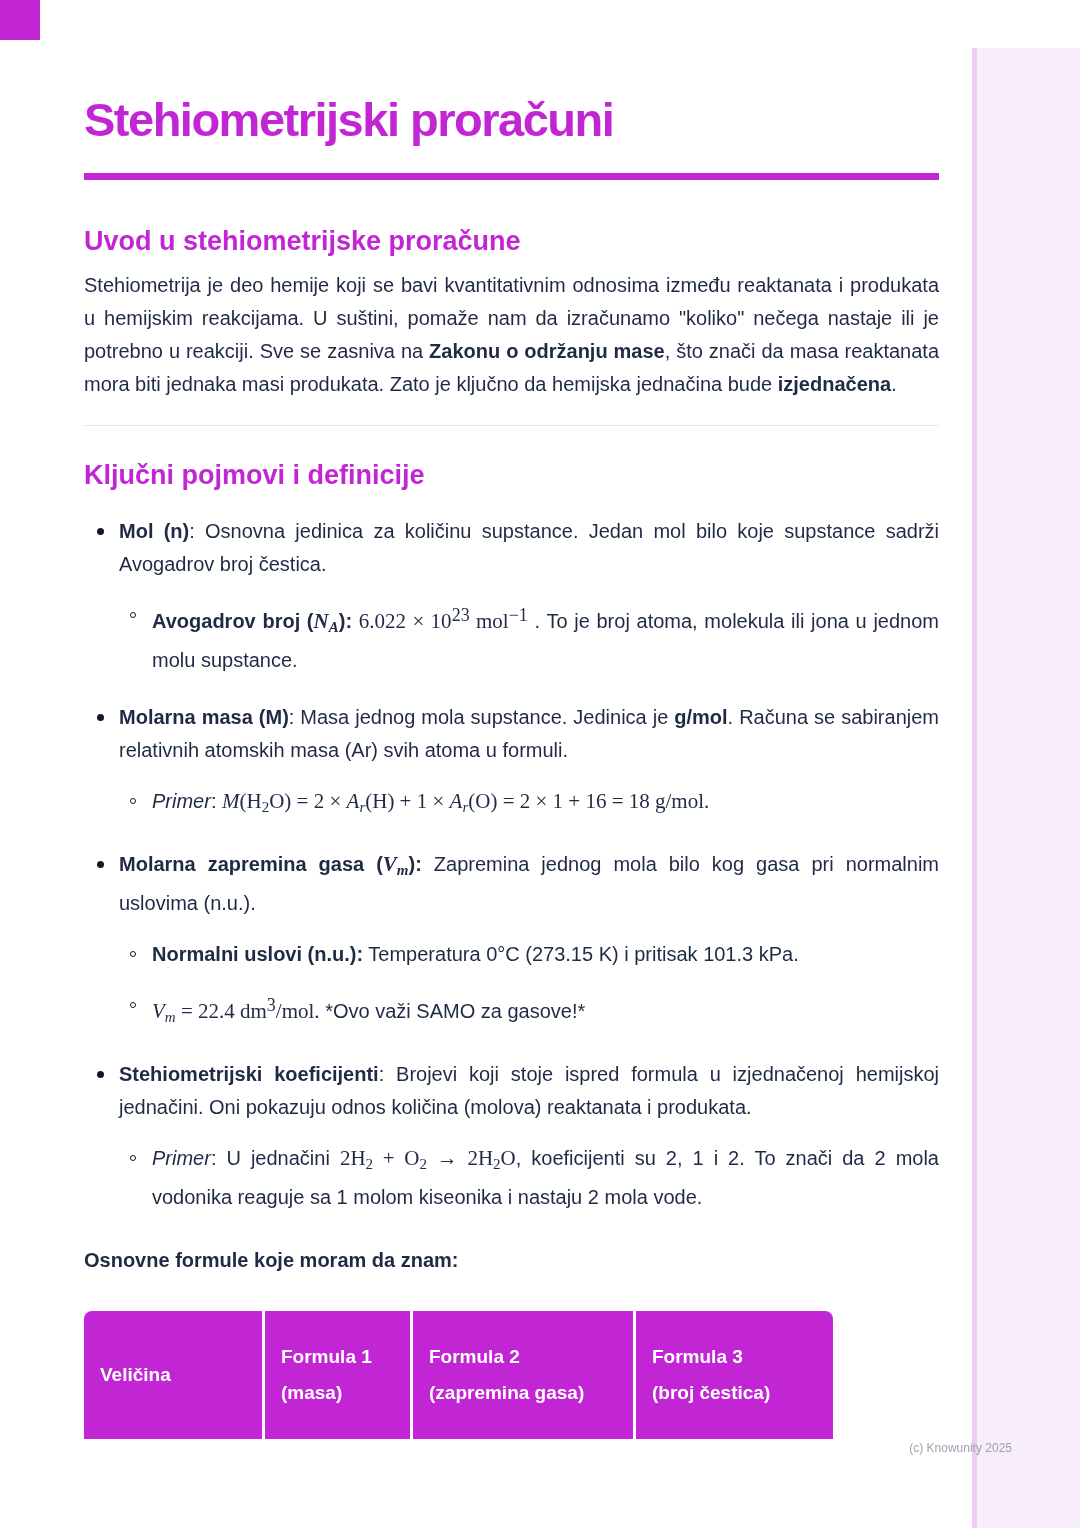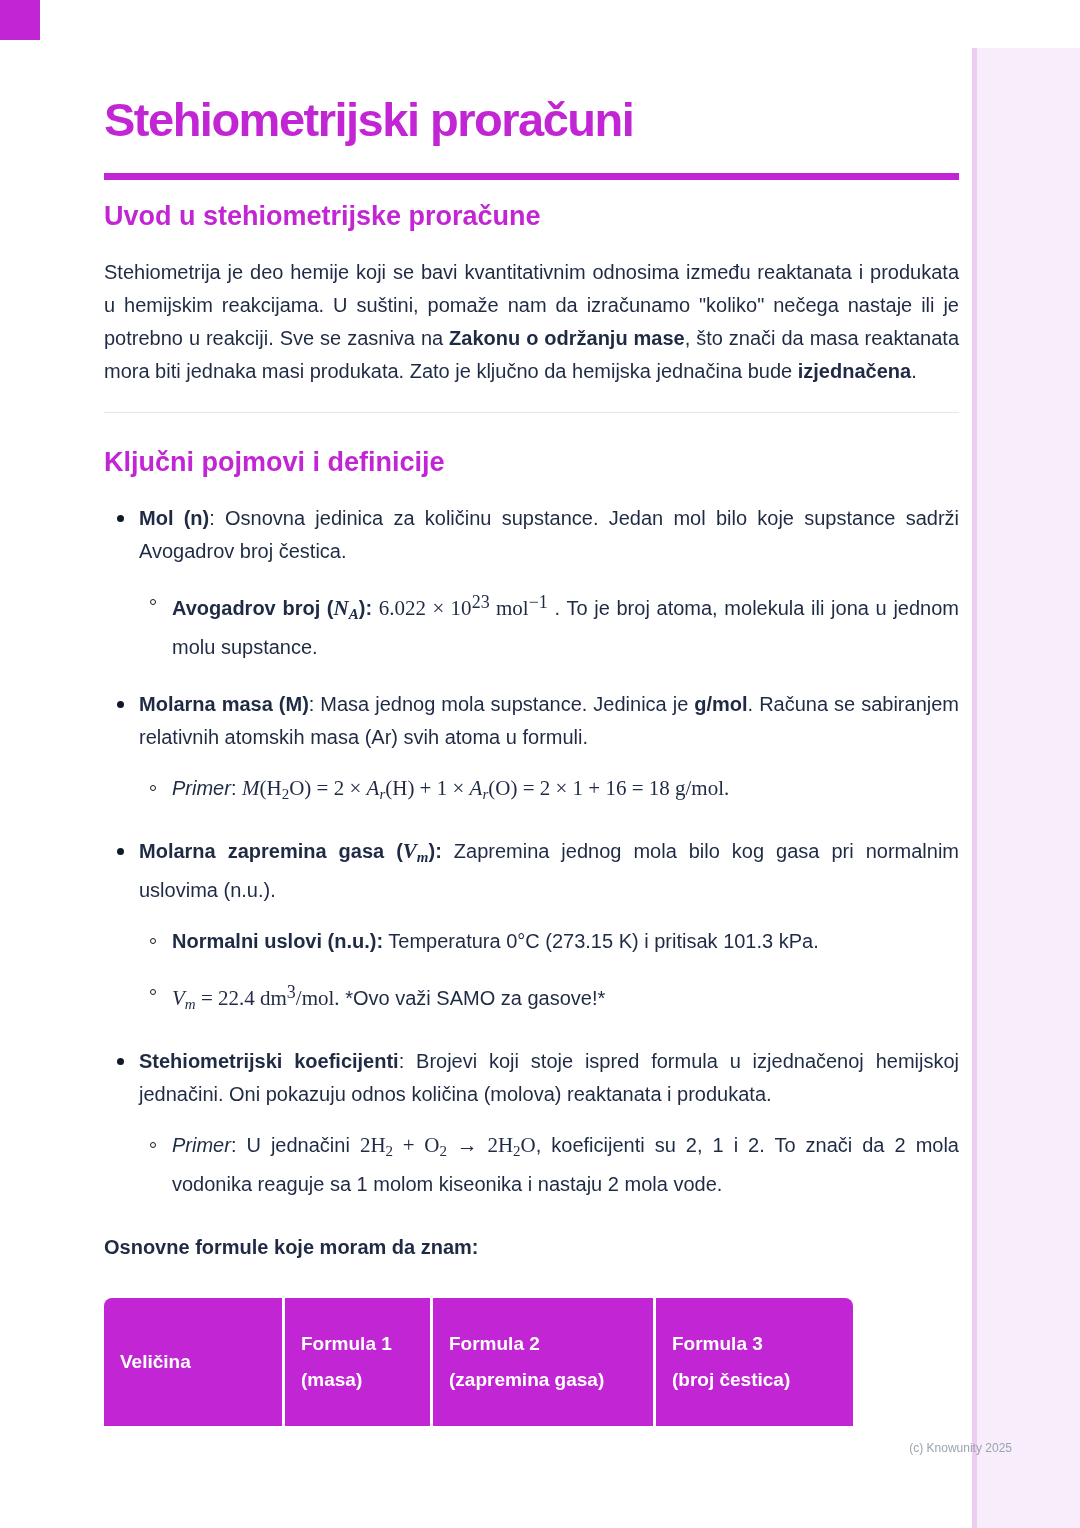--- a/index.html
+++ b/index.html
@@ -16,31 +16,31 @@
     font-family:"Liberation Sans","DejaVu Sans",sans-serif;
     width:1080px;height:1528px;position:relative;overflow:hidden;
     color:var(--text);
   }
   .page{width:1080px;height:1528px;position:relative;background:#fff;overflow:hidden;}
   .corner-accent{position:absolute;left:0;top:0;width:40px;height:40px;background:var(--accent);}
   .side-strip{
     position:absolute;right:0;top:48px;width:108px;height:1480px;
     background:var(--strip_bg);border-left:5px solid var(--strip_border);
   }
-  .content{position:absolute;left:104px;top:0;width:855px;}
+  .content{position:absolute;left:84px;top:0;width:855px;}
   .doc-title{
     margin-top:92px;font-size:47px;font-weight:700;letter-spacing:-1.5px;
     color:var(--accent);
   }
   .title-rule{margin-top:26px;height:7px;background:var(--accent);}
   .h2{font-size:27px;font-weight:700;color:var(--accent);}
-  .h2.intro{margin-top:21px;}
+  .h2.intro{margin-top:46px;}
   .h2.concepts{margin-top:34px;}
   .body-text{font-size:20px;line-height:33px;color:var(--text);}
-  .intro-par{margin-top:24px;text-align:justify;}
+  .intro-par{margin-top:12px;text-align:justify;}
   .section-divider{margin-top:24px;border-top:1px solid var(--divider);height:0;}
   .concept-list{margin-top:16px;}
   .li{position:relative;text-align:justify;}
   .li.level1{padding-left:35px;margin-top:24px;}
   .li.level2{padding-left:68px;margin-top:18px;}
   .li .marker{position:absolute;top:13px;width:7px;height:7px;border-radius:50%;}
   .li.level1 .marker{left:13px;background:#111827;}
   .li.level2 .marker{left:46px;background:transparent;border:1.5px solid #111827;width:6px;height:6px;}
   .run-b{font-weight:700;}
   .run-i{font-style:italic;}

